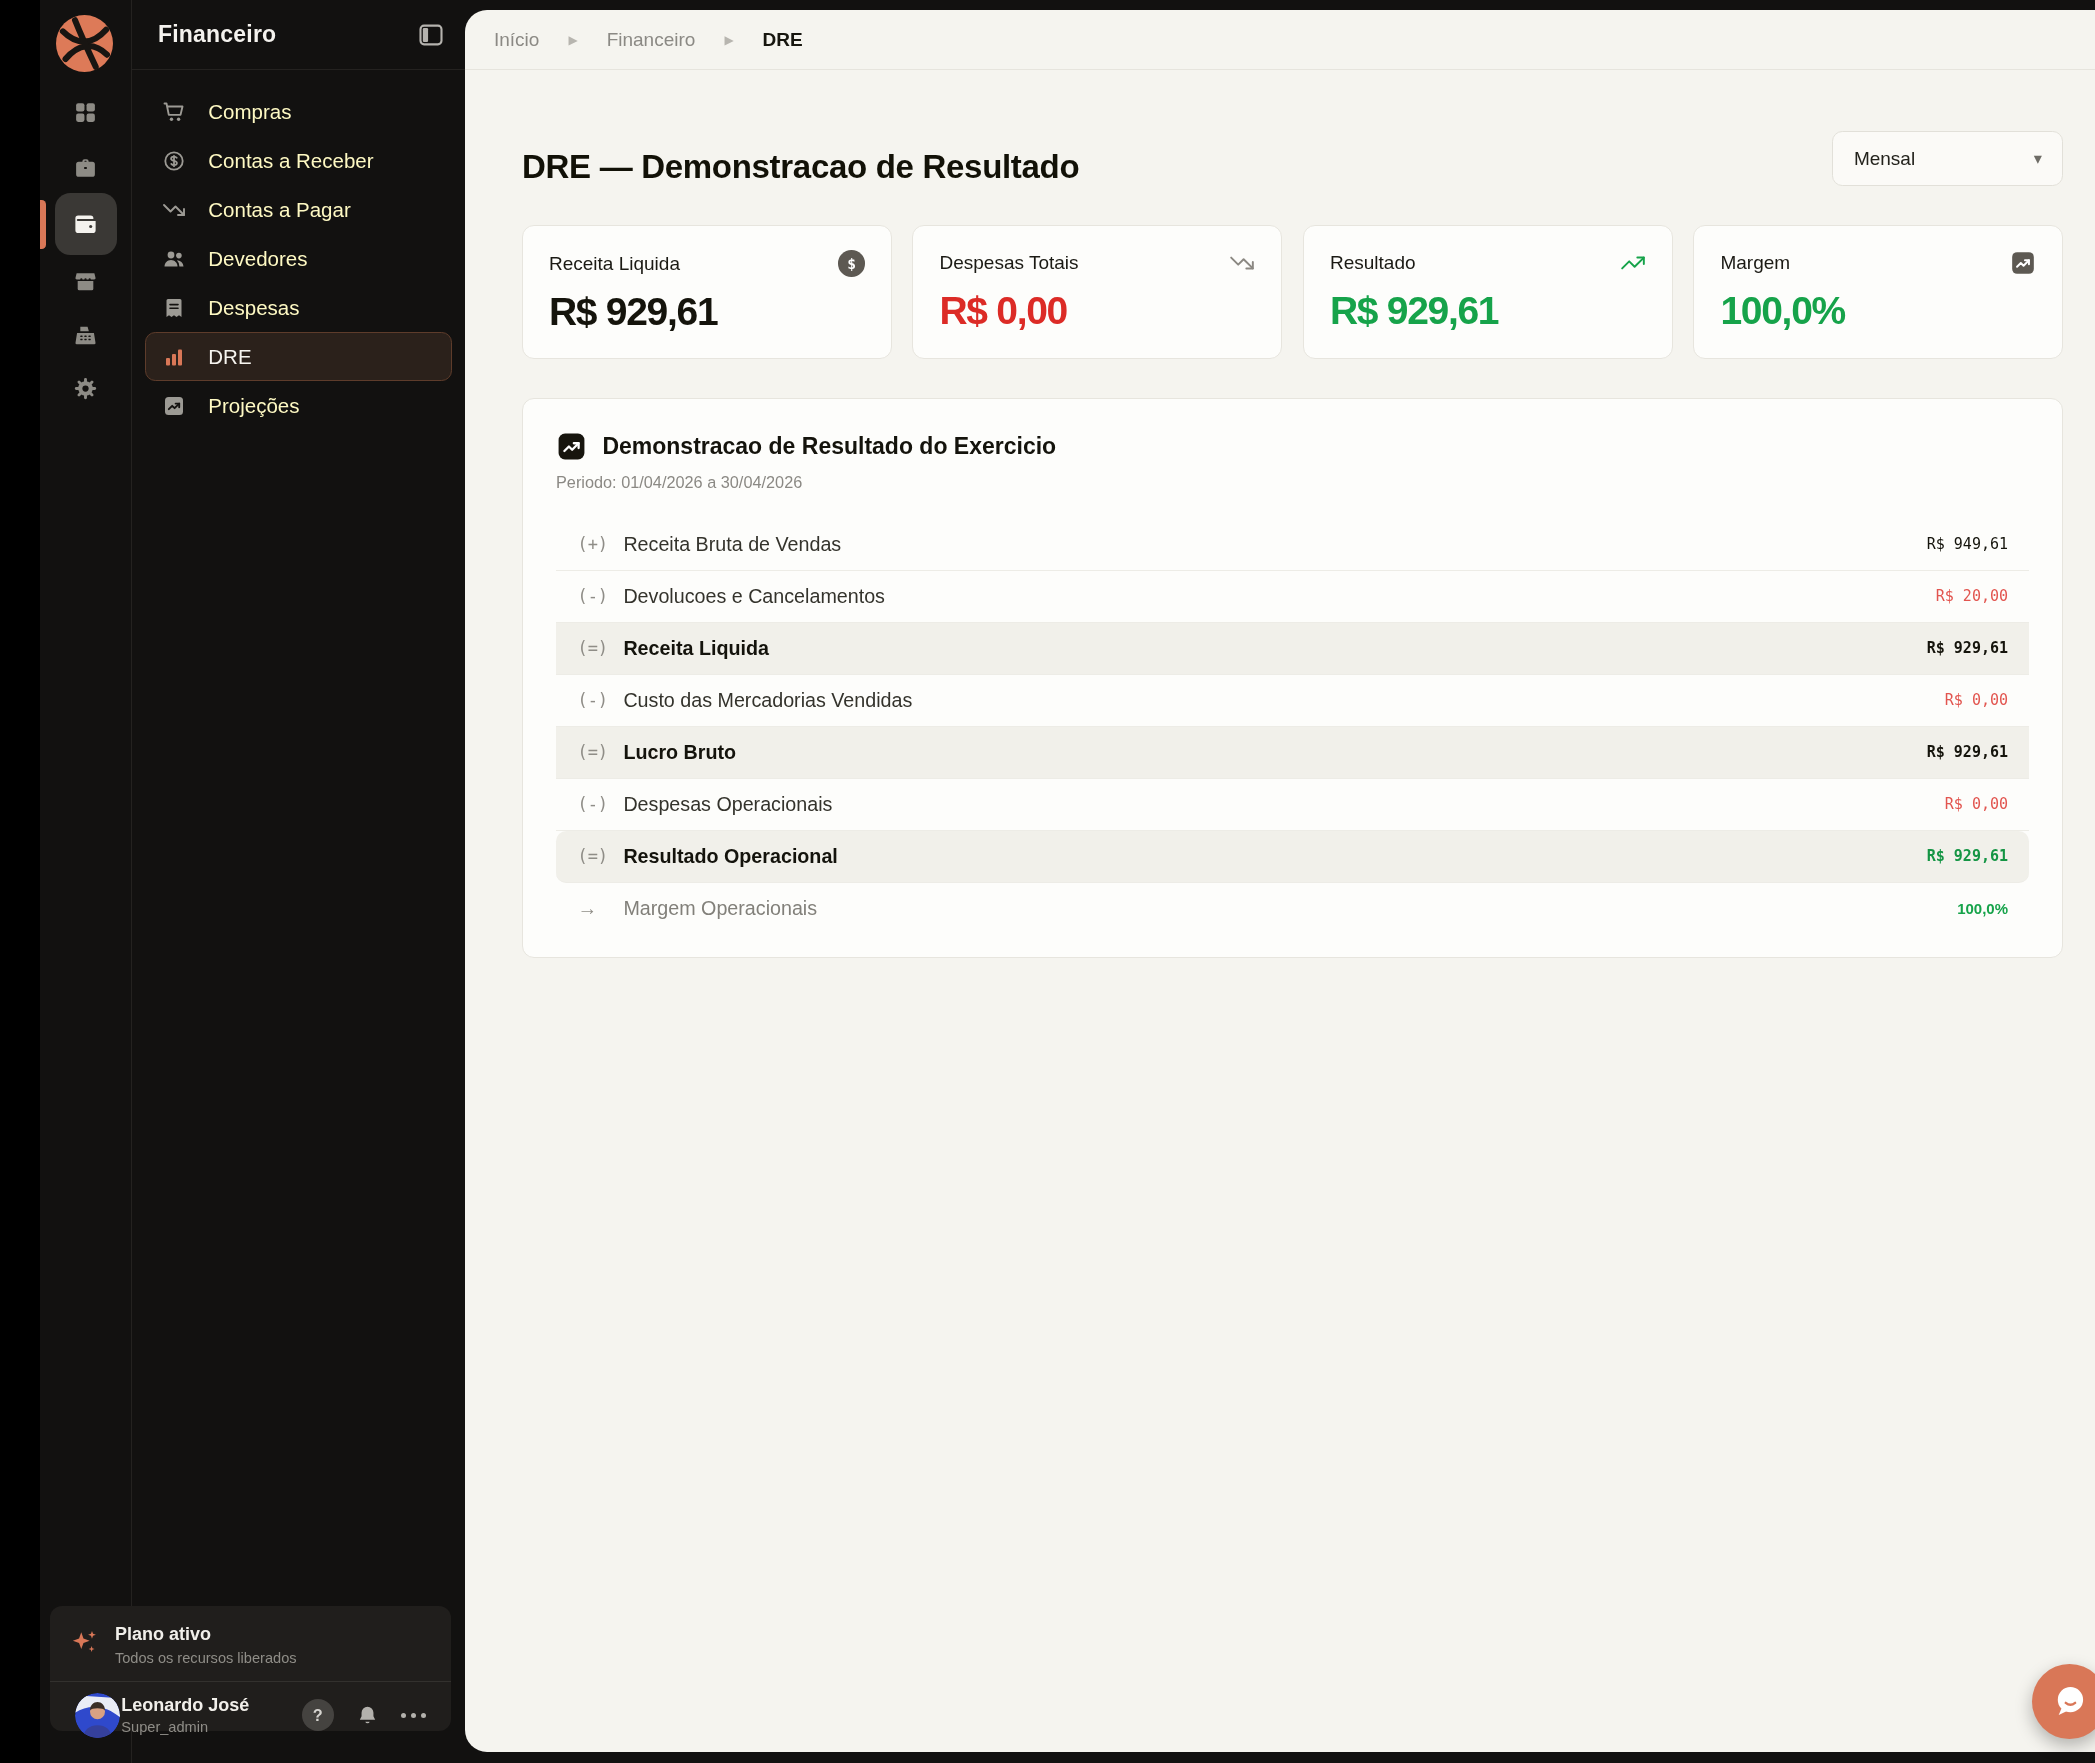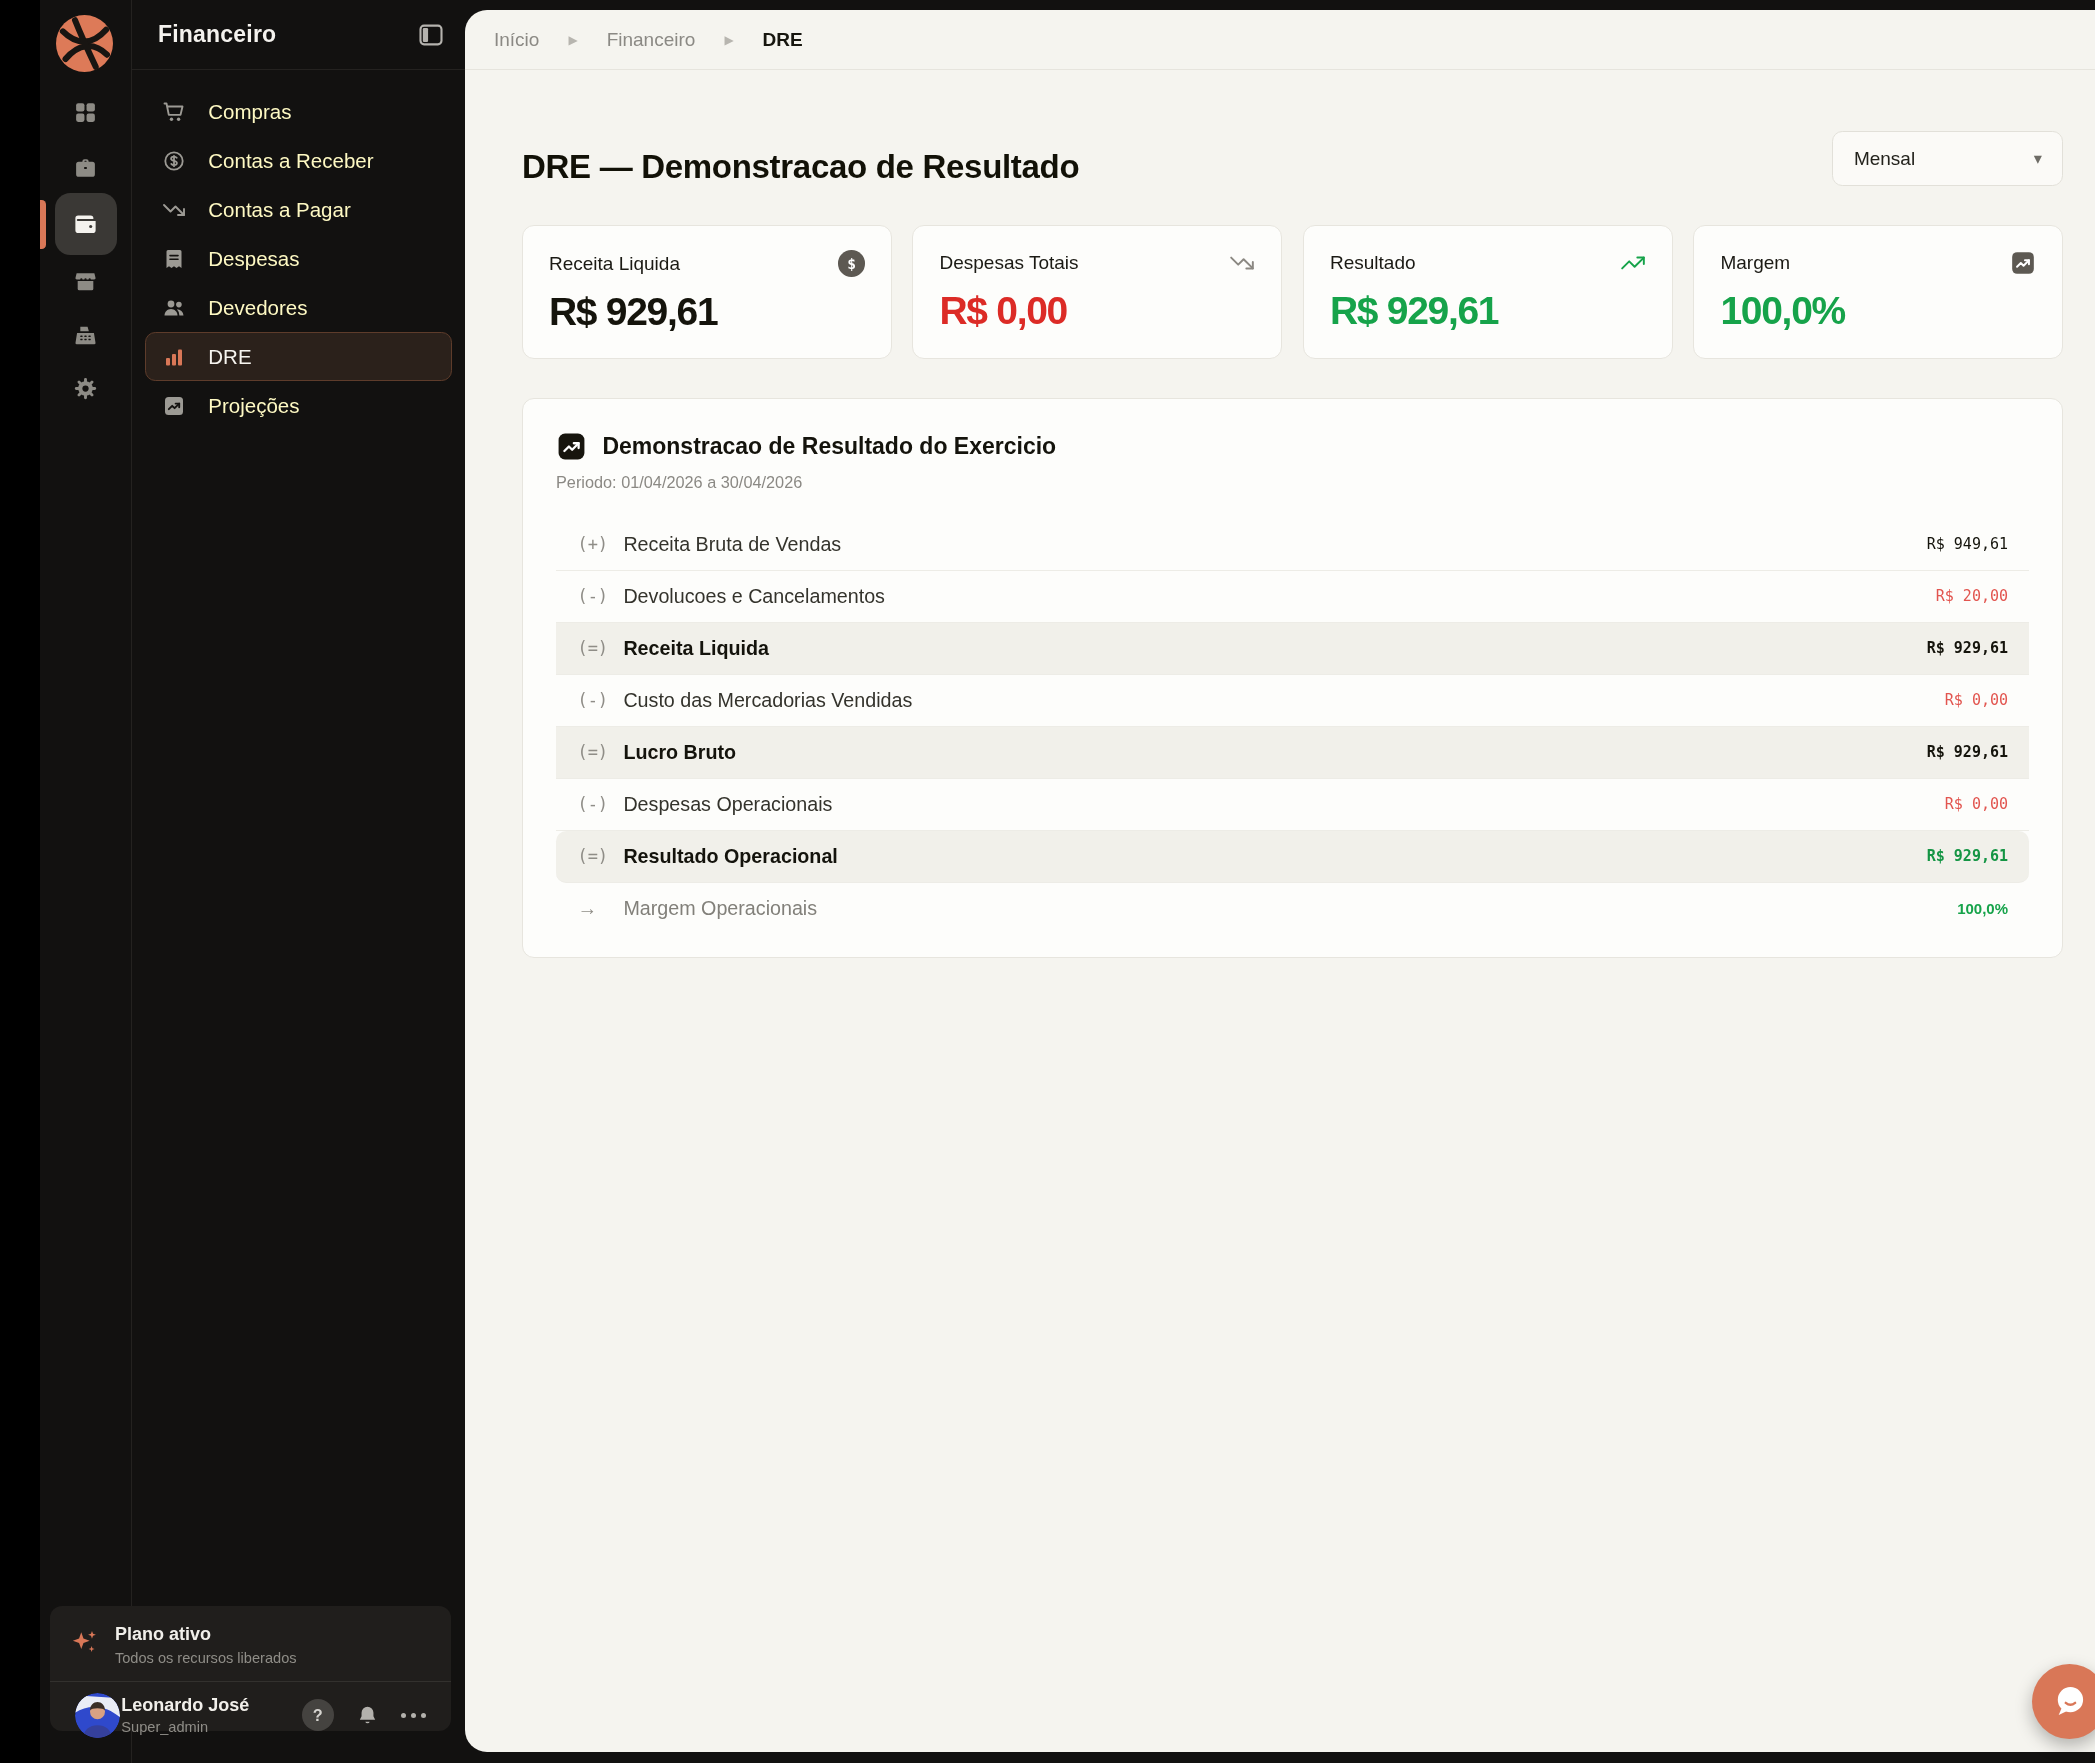--- a/index.html
+++ b/index.html
@@ -221,40 +221,40 @@
         <span class="si-icon">
           <svg viewBox="0 0 24 24" fill="none" stroke="currentColor" stroke-width="1.9" stroke-linecap="round" stroke-linejoin="round">
             <path d="M22 17l-8.5-8.5-5 5L2 7"></path>
               <path d="M16 17h6v-6"></path>
           </svg>
         </span>
         <span class="si-label">Contas a Pagar</span>
       </div>
       <div class="side-item">
         <span class="si-icon">
+          <svg viewBox="0 0 24 24" fill="currentColor">
+            <circle cx="9" cy="8" r="3.4"></circle>
+            <path d="M2.5 19.5c0-3.6 2.9-6.5 6.5-6.5s6.5 2.9 6.5 6.5z"></path>
+            <circle cx="16.9" cy="8.6" r="2.8"></circle>
+            <path d="M14.9 13.3a6.6 6.6 0 0 1 6.6 6.2h-4.1a8.6 8.6 0 0 0-2.5-6.2z"></path>
+          </svg>
+        </span>
+        <span class="si-label">Devedores</span>
+      </div>
+      <div class="side-item">
+        <span class="si-icon">
           <svg viewBox="0 0 24 24">
             <path fill="currentColor" d="M4.5 4.5A1.5 1.5 0 0 1 6 3h12a1.5 1.5 0 0 1 1.5 1.5V21l-2.5-1.8L14.5 21 12 19.2 9.5 21 7 19.2 4.5 21z"></path>
             <g stroke="#141210" stroke-width="1.6" stroke-linecap="round">
               <line x1="8" y1="8.6" x2="16" y2="8.6"></line>
                 <line x1="8" y1="12.2" x2="16" y2="12.2"></line>
             </g>
           </svg>
         </span>
         <span class="si-label">Despesas</span>
-      </div>
-      <div class="side-item">
-        <span class="si-icon">
-          <svg viewBox="0 0 24 24" fill="currentColor">
-            <circle cx="9" cy="8" r="3.4"></circle>
-            <path d="M2.5 19.5c0-3.6 2.9-6.5 6.5-6.5s6.5 2.9 6.5 6.5z"></path>
-            <circle cx="16.9" cy="8.6" r="2.8"></circle>
-            <path d="M14.9 13.3a6.6 6.6 0 0 1 6.6 6.2h-4.1a8.6 8.6 0 0 0-2.5-6.2z"></path>
-          </svg>
-        </span>
-        <span class="si-label">Devedores</span>
       </div>
       <div class="side-item active">
         <span class="si-icon">
           <svg viewBox="0 0 24 24" fill="#d97757">
             <rect x="4" y="13" width="4" height="7.5" rx="1"></rect>
             <rect x="10" y="9" width="4" height="11.5" rx="1"></rect>
             <rect x="16" y="4.5" width="4" height="16" rx="1"></rect>
           </svg>
         </span>
         <span class="si-label">DRE</span>

